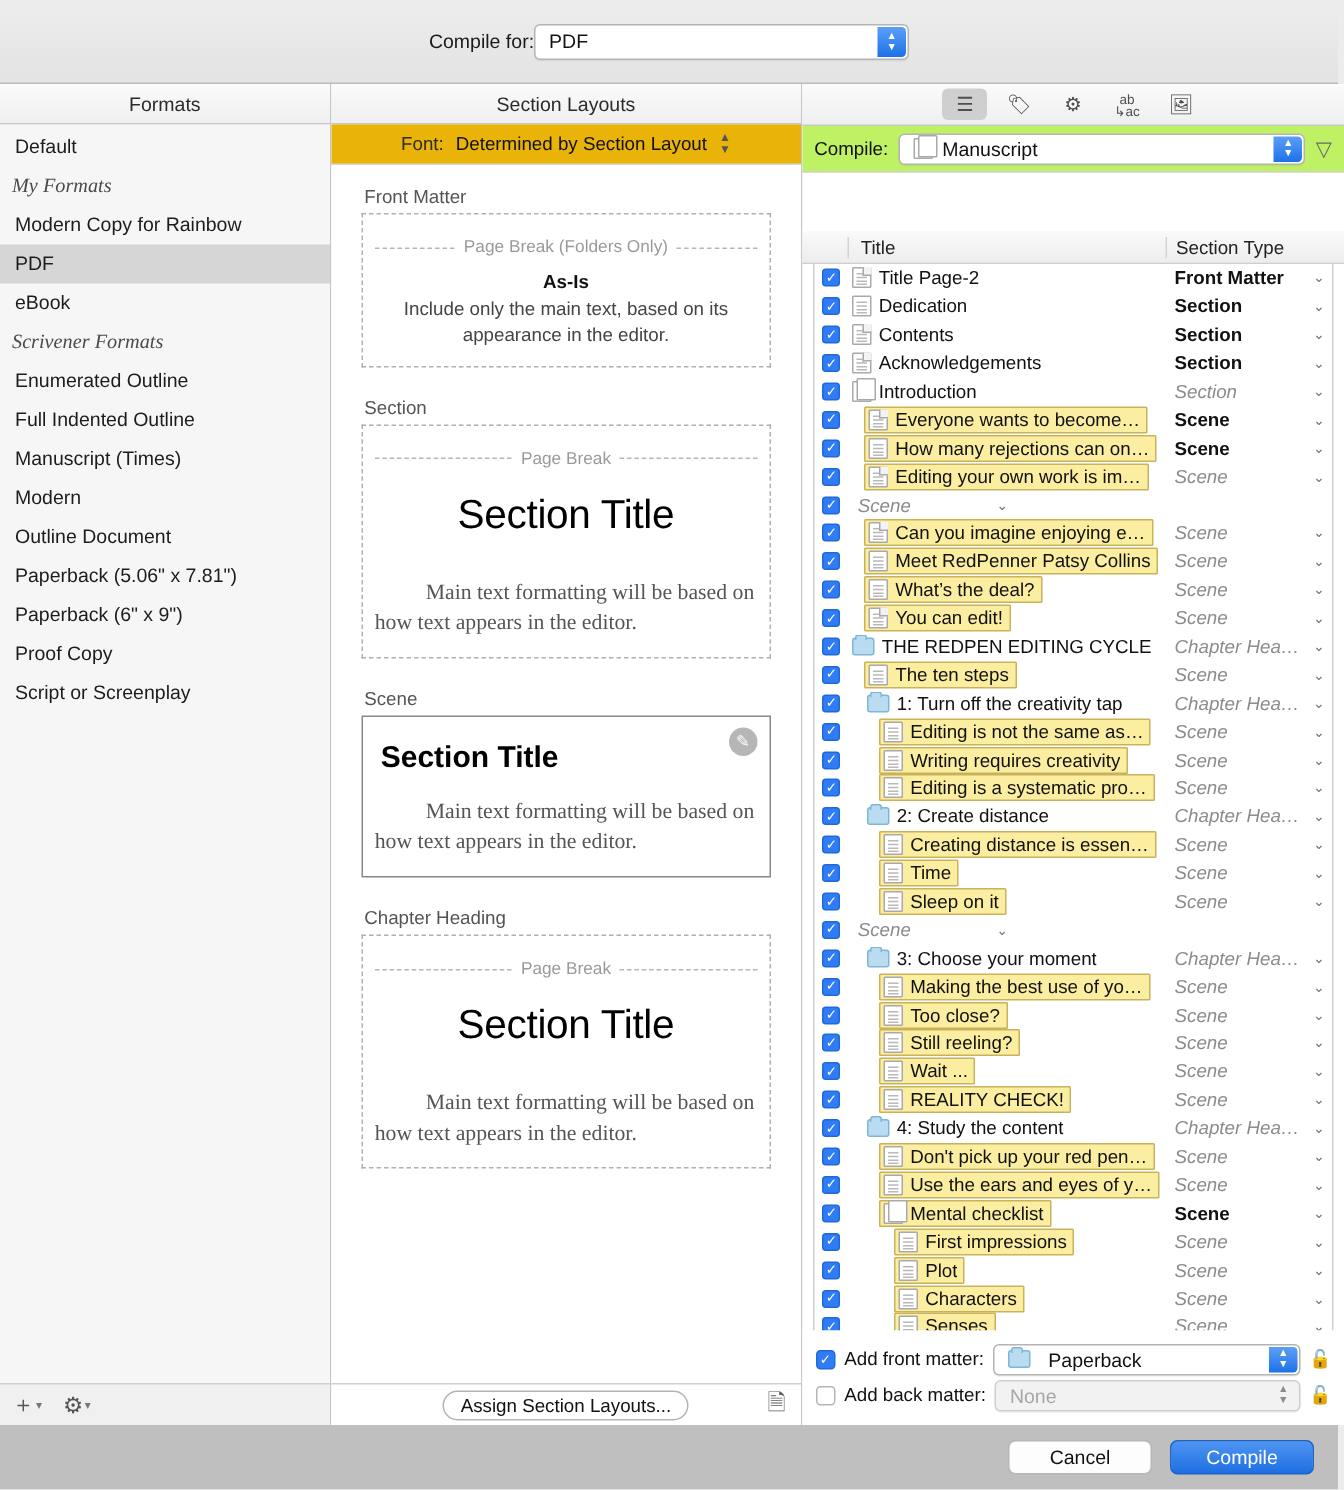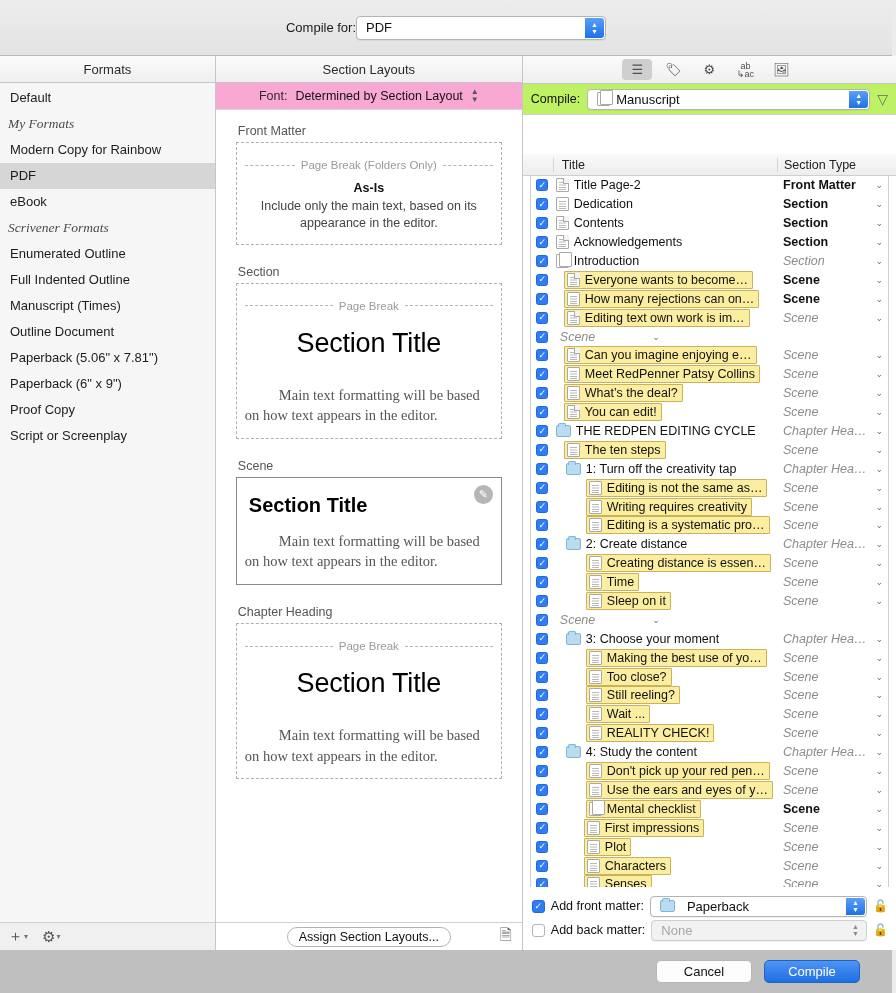--- a/index.html
+++ b/index.html
@@ -54,21 +54,21 @@
   .fmt-item { height: 26px; line-height: 26px; padding-left: 10px; font-size: 13px; color: #1c1c1c; }
   .fmt-item.selected { background: #d6d6d6; }
   .fmt-group { height: 26px; line-height: 26px; padding-left: 8px; font-size: 13.5px; font-style: italic; color: #4a4a4a; font-family: "Liberation Serif", serif; }
   .formats-foot { height: 28px; border-top: 1px solid #d0d0d0; display: flex; align-items: center; gap: 14px; padding-left: 8px; background: #f0f0f0; color:#555; }
   .foot-btn { display: inline-flex; align-items: center; gap: 1px; font-size: 15px; cursor: default; }
   .caret-sm { font-size: 8px; color: #777; }
 
   
   .layouts { width: 320px; border-right: 1px solid #c6c6c6; display: flex; flex-direction: column; background: #fff; }
   .font-row { height: 27px; display: flex; align-items: center; justify-content: center; gap: 8px;
-              border-bottom: 1px solid #d8d8d8; background: #f9a8d4; font-size: 12.5px; }
+              border-bottom: 1px solid #d8d8d8; background: #eab308; font-size: 12.5px; }
   .font-row .lbl { color: #2b2b2b; }
   .font-row .val { color: #111; }
   .updown { font-size: 8px; line-height: 8px; display:inline-flex; flex-direction:column; color:#555; }
   .layout-scroll { flex: 1; overflow: hidden; padding: 14px 20px 0 20px; background:#fff; }
   .lay-label { font-size: 12.5px; color: #555; margin: 0 0 4px 2px; }
   .lay-card { border: 1px dashed #b0b0b0; background: #fff; padding: 14px 8px 12px; margin-bottom: 20px; position: relative; }
   .lay-card.solid { border: 1px solid #888; }
   .pb-line { display: flex; align-items: center; gap: 6px; color: #9a9a9a; font-size: 11.5px; margin: 2px 0 10px; }
   .pb-line .rule { flex: 1; border-top: 1px dashed #b5b5b5; }
   .asis-title { text-align: center; font-weight: bold; font-size: 12.5px; color: #111; margin-bottom: 3px; }
@@ -135,35 +135,35 @@
     background: #f3f3f3; border-left: 1px solid #a9a9a9; border-bottom: 1px solid #a9a9a9;
   }
   .ico.stack { border: 1px solid #a9a9a9; background: #fff; border-radius: 1px; }
   .ico.stack::after { content: ""; position: absolute; left: 2px; top: -3px; width: 11px; height: 13px;
                       border: 1px solid #a9a9a9; background: #fff; border-radius: 1px; }
   .ico.folder { width: 15px; height: 12px; background: #b9dcf0; border: 1px solid #7fb6d6; border-radius: 2px; }
   .ico.folder::before { content: ""; position: absolute; left: 1px; top: -3px; width: 6px; height: 3px;
                         background: #b9dcf0; border: 1px solid #7fb6d6; border-bottom: none; border-radius: 2px 2px 0 0; }
 
   .indent1 { margin-left: 10px; }
-  .indent2 { margin-left: 32px; justify-content: space-between; }
+  .indent2 { margin-left: 20px; justify-content: space-between; }
   .indent3 { margin-left: 30px; }
 
   .matter-box { padding: 7px 9px 8px; background: #fff; }
   .matter-row { display: flex; align-items: center; gap: 6px; height: 24px; font-size: 12.5px; }
   .matter-row .lbl { color: #111; }
   .matter-row .popup { flex: 1; height: 21px; gap: 6px; }
   .cb-sq { width: 13px; height: 13px; border-radius: 3px; background: #2f7cf6; border: 1px solid #2168d8;
            display: flex; align-items: center; justify-content: center; color: #fff; font-size: 9px; }
   .cb-sq.off { background: #fff; border: 1px solid #b5b5b5; }
   .lock { color: #6a6a6a; font-size: 12px; width: 14px; text-align: center;}
 
   
   .bottombar { height: 43px; background: #bfbfbf; display: flex; align-items: center;
-               justify-content: flex-end; gap: 12px; padding-right: 32px; }
+               justify-content: flex-end; gap: 12px; padding-right: 16px; }
   .btn { height: 23px; min-width: 96px; border-radius: 5px; font-size: 13px;
          display: flex; align-items: center; justify-content: center; }
   .btn.cancel { background: #fdfdfd; border: 1px solid #b6b6b6; color: #111; }
   .btn.primary { background: linear-gradient(#4e95f2, #1f6fe3); border: 1px solid #1a62cc; color: #fff; }
 </style>
 </head>
 <body>
 
 <div id="app">
 
@@ -182,20 +182,21 @@
       <div class="formats-list" id="formats-list">
           <div class="fmt-item">Default</div>
           <div class="fmt-group">My Formats</div>
           <div class="fmt-item">Modern Copy for Rainbow</div>
           <div class="fmt-item selected">PDF</div>
           <div class="fmt-item">eBook</div>
           <div class="fmt-group">Scrivener Formats</div>
           <div class="fmt-item">Enumerated Outline</div>
           <div class="fmt-item">Full Indented Outline</div>
           <div class="fmt-item">Manuscript (Times)</div>
+          <div class="fmt-item">Modern</div>
           <div class="fmt-item">Outline Document</div>
           <div class="fmt-item">Paperback (5.06" x 7.81")</div>
           <div class="fmt-item">Paperback (6" x 9")</div>
           <div class="fmt-item">Proof Copy</div>
           <div class="fmt-item">Script or Screenplay</div>
         </div>
       <div class="formats-foot">
         <span class="foot-btn">＋<span class="caret-sm">▾</span></span>
         <span class="foot-btn">⚙<span class="caret-sm">▾</span></span>
       </div>
@@ -393,21 +394,21 @@
               <span class="chev">⌄</span>
             </div>
           </div>
           <div class="row">
             <div class="cb-cell">
               <span class="cb">✓</span>
             </div>
             <div class="title-cell">
               <span class="title-pill hl indent1">
                 <span class="ico doc corner"></span>
-                <span class="title-txt">Editing text own work is im…</span>
+                <span class="title-txt">Editing your own work is im…</span>
               </span>
             </div>
             <div class="type-cell">
               <span class="type-txt inherited">Scene</span>
               <span class="chev">⌄</span>
             </div>
           </div>
           <div class="row">
             <div class="cb-cell">
               <span class="cb">✓</span>

